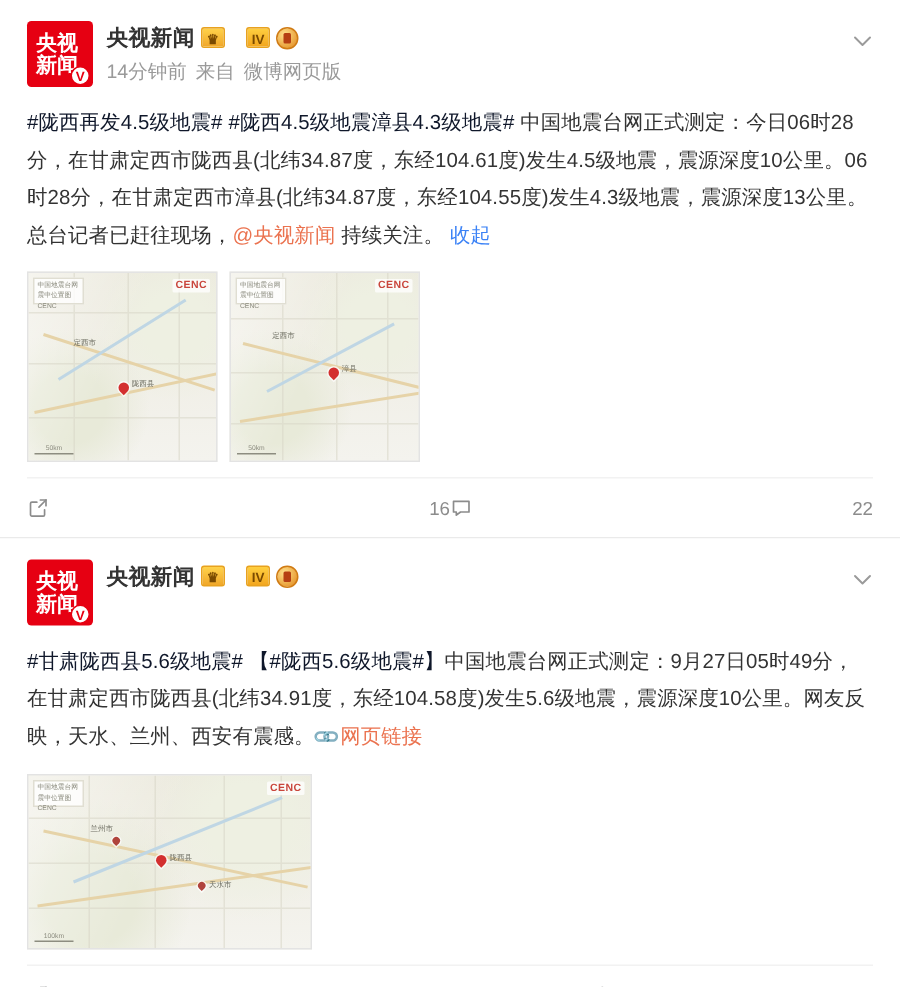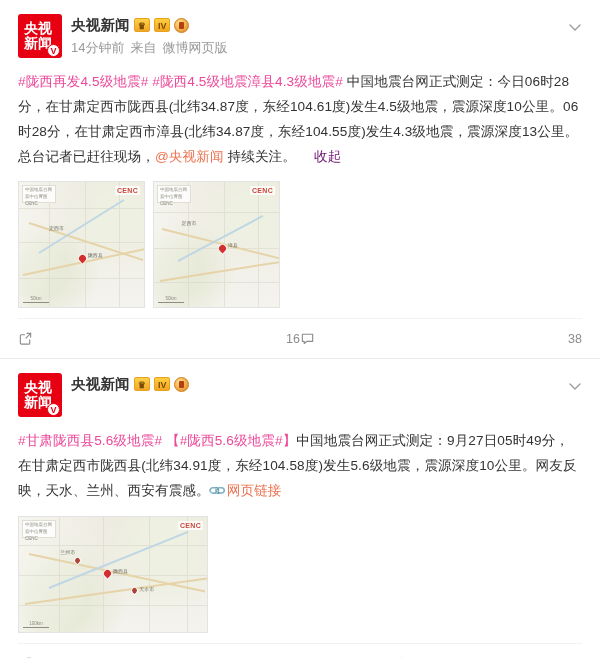--- a/index.html
+++ b/index.html
@@ -88,20 +88,21 @@
     padding: 0 3px;
     border-radius: 2px;
     background: linear-gradient(180deg,#ffd24a,#f0a72a);
     color: #7a4a00;
     font-size: 9px;
     font-weight: bold;
     border: 1px solid #e8a21f;
   }
   .vip-tag.blue {
     background: linear-gradient(180deg,#ffcf3f,#f2a61f);
+    margin-left: 10px;
   }
   .medal {
     width: 15px; height: 15px;
     border-radius: 50%;
     background: radial-gradient(circle at 35% 30%, #ffe08a, #e0861a);
     border: 1px solid #d07b14;
     display: inline-block;
     position: relative;
   }
   .medal::after {
@@ -128,23 +129,23 @@
     color: #9a9a9a;
   }
   .body {
     margin-top: 11px;
     font-size: 13.6px;
     line-height: 25px;
     color: #333;
     letter-spacing: 0.1px;
     word-break: break-all;
   }
-  .topic { color: #ec4899; text-decoration: none; }
+  .topic { color: #0f172a; text-decoration: none; }
   .mention { color: #eb7350; text-decoration: none; }
-  .collapse-link { color: #701a75; text-decoration: none; margin-left: 18px; }
+  .collapse-link { color: #3b82f6; text-decoration: none; margin-left: 4px; }
   .link-chip {
     color: #eb7350;
     text-decoration: none;
     white-space: nowrap;
   }
   .link-ico {
     display: inline-block;
     transform: rotate(45deg);
     font-size: 12px;
     margin-right: 2px;
@@ -372,21 +373,21 @@
             </svg>
         </span>
         <span>16</span>
       </div>
       <div class="action">
         <span>
           <svg width="15" height="15" viewBox="0 0 16 16">
               <path d="M2.5 3.5h11v7.5h-6l-3 2.3v-2.3h-2z" fill="none" stroke="#8c8c8c" stroke-width="1.2" stroke-linejoin="round"></path>
             </svg>
         </span>
-        <span>38</span>
+        <span>22</span>
       </div>
     </div>
   </div>
 
   <div class="post-divider"></div>
 
   <div class="post">
     <div class="post-header">
 
       <div class="avatar">

